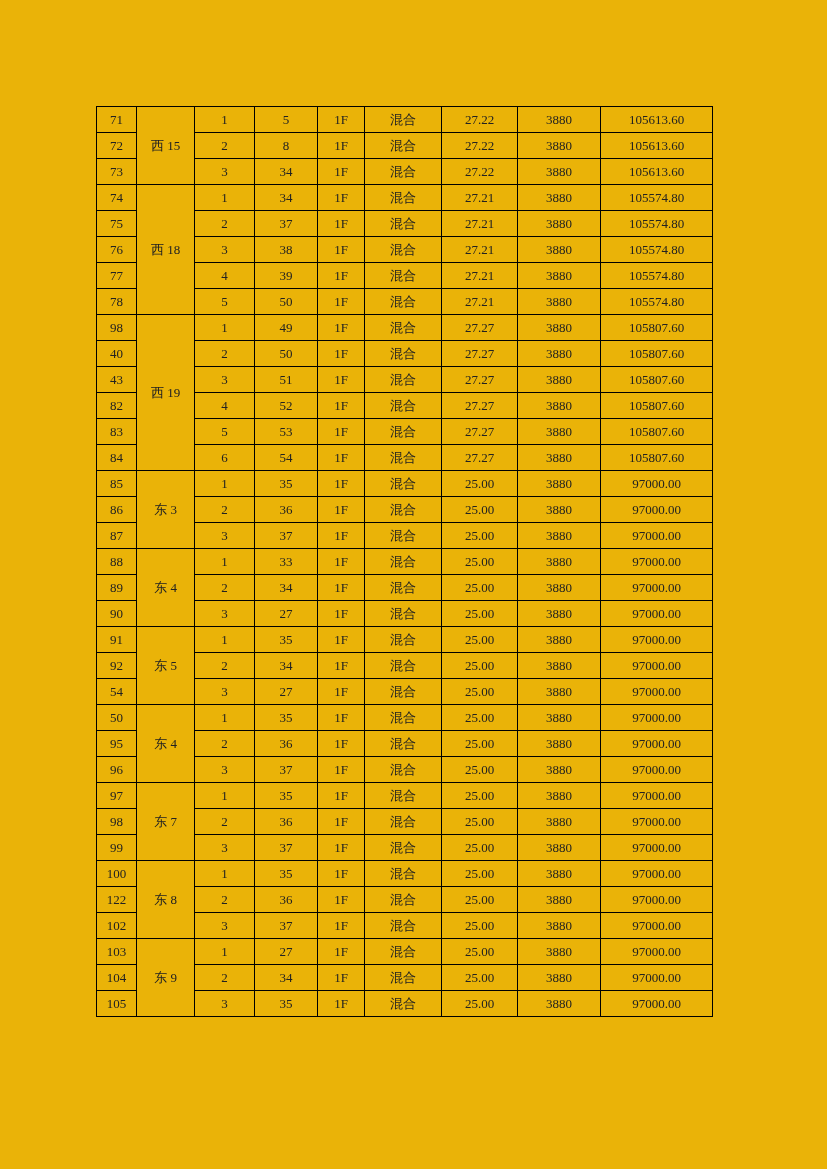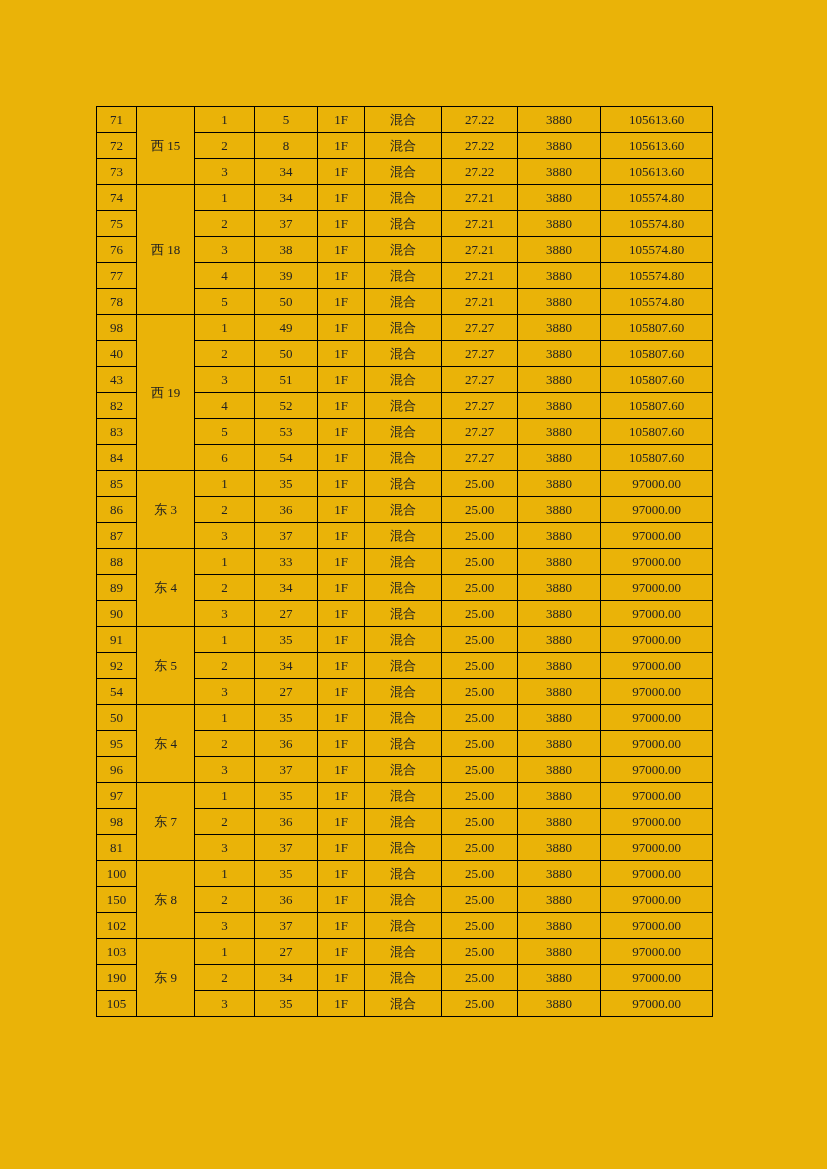--- a/index.html
+++ b/index.html
@@ -336,42 +336,42 @@
           <td>98</td>
           <td>2</td>
           <td>36</td>
           <td>1F</td>
           <td>混合</td>
           <td>25.00</td>
           <td>3880</td>
           <td>97000.00</td>
         </tr>
         <tr>
-          <td>81</td>
+          <td>99</td>
           <td>3</td>
           <td>37</td>
           <td>1F</td>
           <td>混合</td>
           <td>25.00</td>
           <td>3880</td>
           <td>97000.00</td>
         </tr>
         <tr>
           <td>100</td>
           <td rowspan="3">东 8</td>
           <td>1</td>
           <td>35</td>
           <td>1F</td>
           <td>混合</td>
           <td>25.00</td>
           <td>3880</td>
           <td>97000.00</td>
         </tr>
         <tr>
-          <td>150</td>
+          <td>122</td>
           <td>2</td>
           <td>36</td>
           <td>1F</td>
           <td>混合</td>
           <td>25.00</td>
           <td>3880</td>
           <td>97000.00</td>
         </tr>
         <tr>
           <td>102</td>
@@ -388,21 +388,21 @@
           <td rowspan="3">东 9</td>
           <td>1</td>
           <td>27</td>
           <td>1F</td>
           <td>混合</td>
           <td>25.00</td>
           <td>3880</td>
           <td>97000.00</td>
         </tr>
         <tr>
-          <td>190</td>
+          <td>104</td>
           <td>2</td>
           <td>34</td>
           <td>1F</td>
           <td>混合</td>
           <td>25.00</td>
           <td>3880</td>
           <td>97000.00</td>
         </tr>
         <tr>
           <td>105</td>

